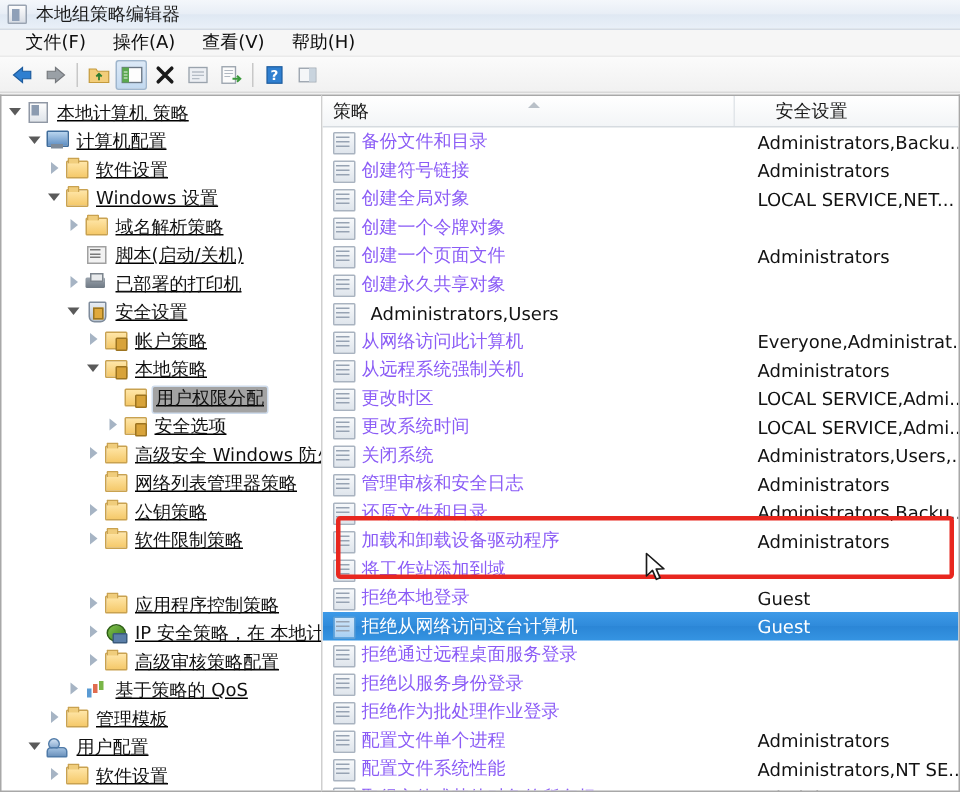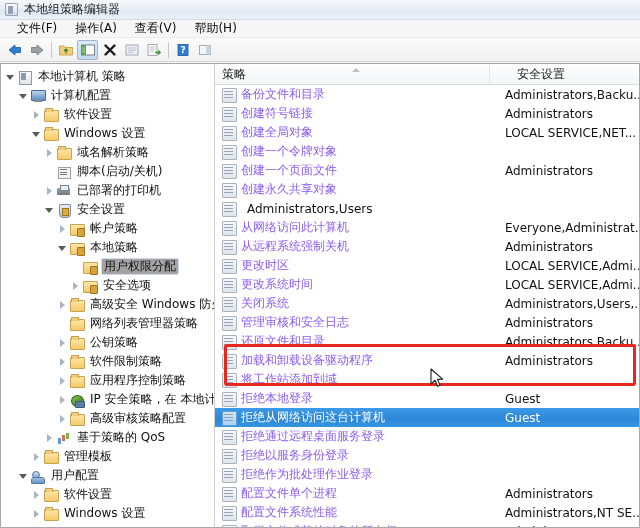--- a/index.html
+++ b/index.html
@@ -112,24 +112,24 @@
     background: #ffffff;
     border: 1px solid #a8a8a8;
     border-right: none;
     overflow: hidden;
     position: relative;
   }
   .tree-inner { padding: 3px 0 0 3px; }
 
   .tnode {
     display: flex;
-    align-items: center;
     height: 19px;
     white-space: nowrap;
     cursor: default;
+    text-decoration: underline;
   }
   .tnode-label {
     font-size: 12px;
     color: #111;
     padding: 1px 3px 1px 2px;
     line-height: 15px;
   }
   .tnode.selected .tnode-label {
     background: #a3a3a3;
     border: 1px solid #cfdcec;
@@ -583,21 +583,21 @@
           <div class="tnode" style="padding-left: 52px;">
             <span class="twist closed"></span>
             <span class="ticon ic-folder"></span>
             <span class="tnode-label">公钥策略</span>
           </div>
           <div class="tnode" style="padding-left: 52px;">
             <span class="twist closed"></span>
             <span class="ticon ic-folder"></span>
             <span class="tnode-label">软件限制策略</span>
           </div>
-          <div class="tnode" style="padding-left: 52px;">
+          <div class="tnode" style="padding-left: 52px; margin-top: 24px;">
             <span class="twist closed"></span>
             <span class="ticon ic-folder"></span>
             <span class="tnode-label">应用程序控制策略</span>
           </div>
           <div class="tnode" style="padding-left: 52px;">
             <span class="twist closed"></span>
             <span class="ticon ic-globe"></span>
             <span class="tnode-label">IP 安全策略，在 本地计算机</span>
           </div>
           <div class="tnode" style="padding-left: 52px;">

